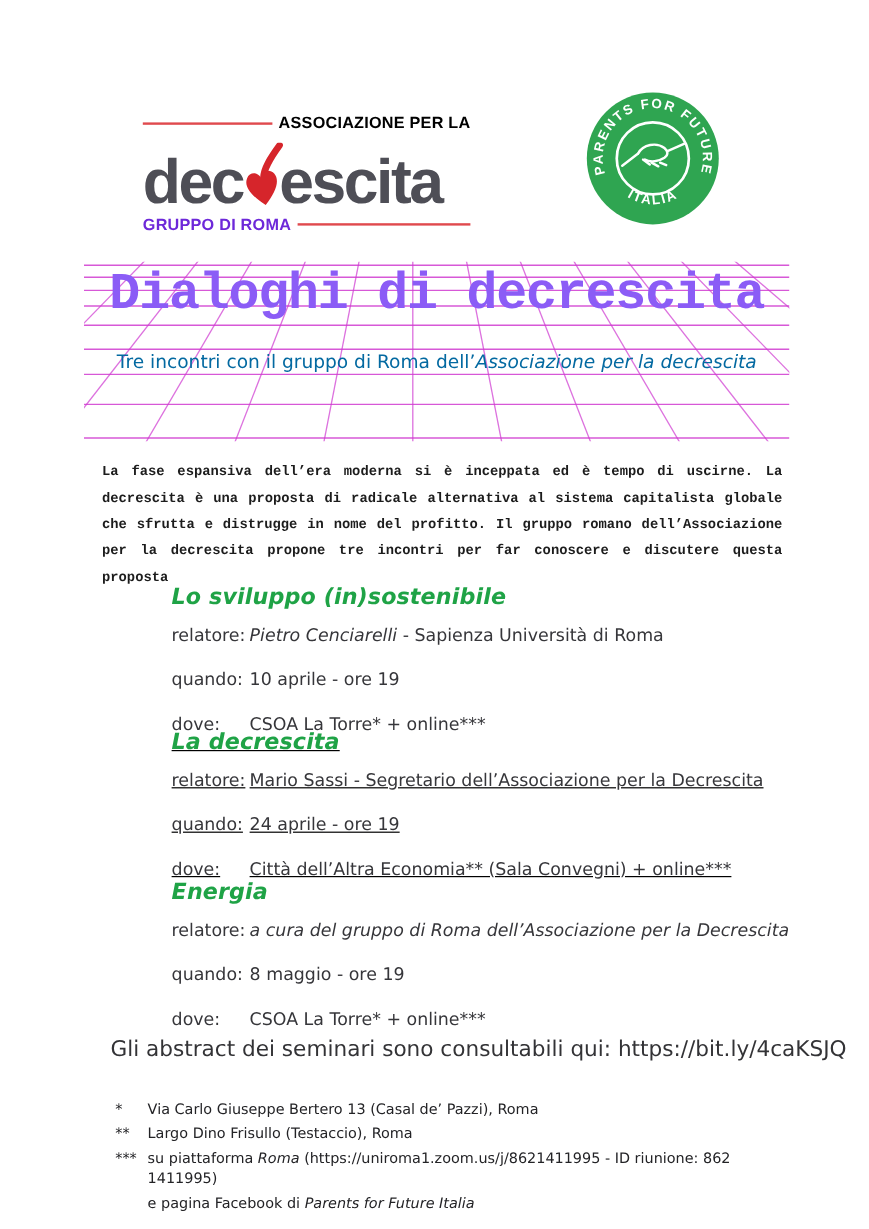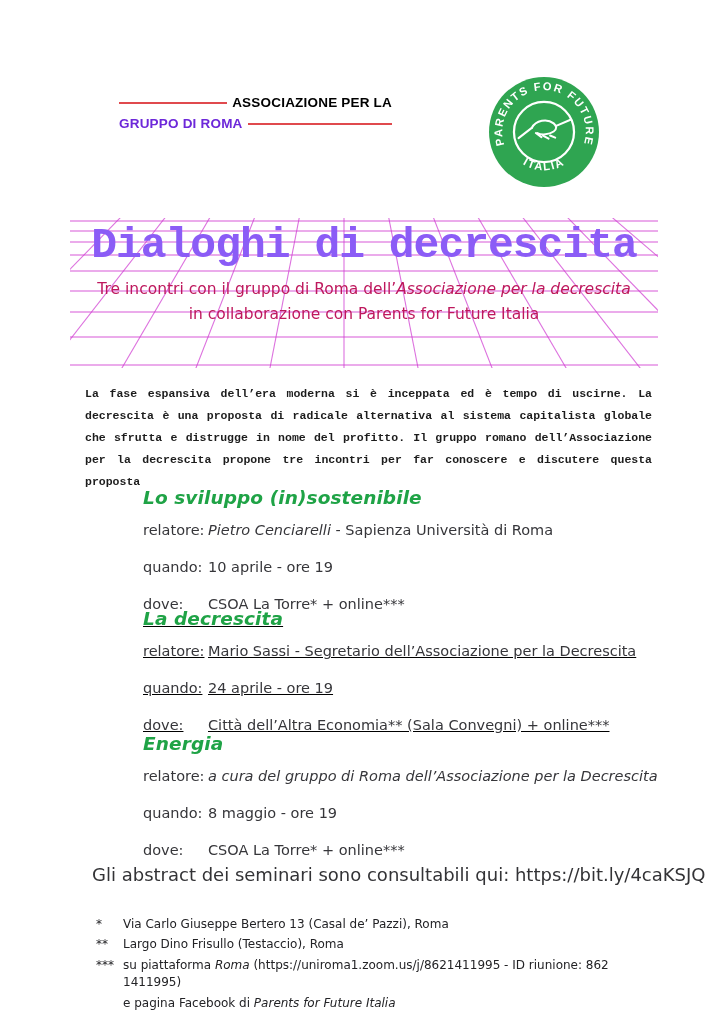--- a/index.html
+++ b/index.html
@@ -43,22 +43,22 @@
     overflow:hidden; text-align:center;
   }
   .grid-svg { position:absolute; left:0; top:0; }
   .band-title {
     position:relative; margin:5px 0 0 0;
     font-family:"Liberation Mono", monospace; font-weight:bold;
     font-size:43px; line-height:1.05; letter-spacing:-1px; color:#8b5cf6;
     white-space:nowrap;
   }
   .band-sub {
-    position:relative; margin-top:9px;
-    font-size:15.5px; line-height:1.62; color:#be185d;
+    position:relative; margin-top:22px;
+    font-size:15.5px; line-height:1.62; color:#0369a1;
   }
 
   
   .intro {
     position:absolute; left:85px; top:371px; width:567px;
     font-family:"Liberation Mono", monospace; font-weight:bold;
     font-size:11.5px; line-height:1.92; color:#1c1c1c;
     text-align:justify;
   }
 
@@ -89,20 +89,30 @@
 </style>
 </head>
 <body>
 
 <div class="page">
 
   <div class="logo-block">
     <div class="assoc-row">
       <div class="red-rule"></div>
       <span class="assoc-text">ASSOCIAZIONE PER LA</span>
+    </div>
+    <div class="wordmark">
+      <span>dec</span>
+      <span class="heart-glyph">
+        <svg width="34" height="56" viewBox="0 0 34 56">
+          <path d="M31 2 C23 13 18 21 17.5 29" stroke="#d6252b" stroke-width="5.5" fill="none" stroke-linecap="round"></path>
+          <path d="M17 52 C7 43 1.5 34 5.5 27.5 C8.5 22.5 15 23.5 17 29 C19 23.5 25.5 22.5 28.5 27.5 C32.5 34 27 43 17 52 Z" fill="#d6252b" transform="rotate(-10 17 38)"></path>
+        </svg>
+      </span>
+      <span>escita</span>
     </div>
     <div class="group-row">
       <span class="group-text">GRUPPO DI ROMA</span>
       <div class="red-rule"></div>
     </div>
   </div>
 
   <svg class="pff-logo" viewBox="0 0 110 110">
     <circle cx="55" cy="55" r="54" fill="#2fa551"></circle>
     <circle cx="55" cy="55" r="29.5" fill="none" stroke="#ffffff" stroke-width="2.2"></circle>
@@ -150,21 +160,20 @@
         <line x1="0" y1="53" x2="588" y2="53"></line>
         <line x1="0" y1="73" x2="588" y2="73"></line>
         <line x1="0" y1="94" x2="588" y2="94"></line>
         <line x1="0" y1="119" x2="588" y2="119"></line>
         <line x1="0" y1="147" x2="588" y2="147"></line>
       </g>
     </svg>
     <h1 class="band-title">Dialoghi di decrescita</h1>
     <div class="band-sub">
       <div><span>Tre incontri con il gruppo di Roma dell’</span><span class="it">Associazione per la decrescita</span></div>
-      <div>in collaborazione con Parents for Future Italia</div>
     </div>
   </div>
 
   <p class="intro">La fase espansiva dell’era moderna si è inceppata ed è tempo di uscirne. La decrescita è una proposta di radicale alternativa al sistema capitalista globale che sfrutta e distrugge in nome del profitto. Il gruppo romano dell’Associazione per la decrescita propone tre incontri per far conoscere e discutere questa proposta</p>
 
   <section class="event" style="top:487px;">
     <h2 class="event-title">Lo sviluppo (in)sostenibile</h2>
     <div class="event-rows">
       <span>relatore:</span>
       <span><span class="it">Pietro Cenciarelli</span><span> - Sapienza Università di Roma</span></span>

